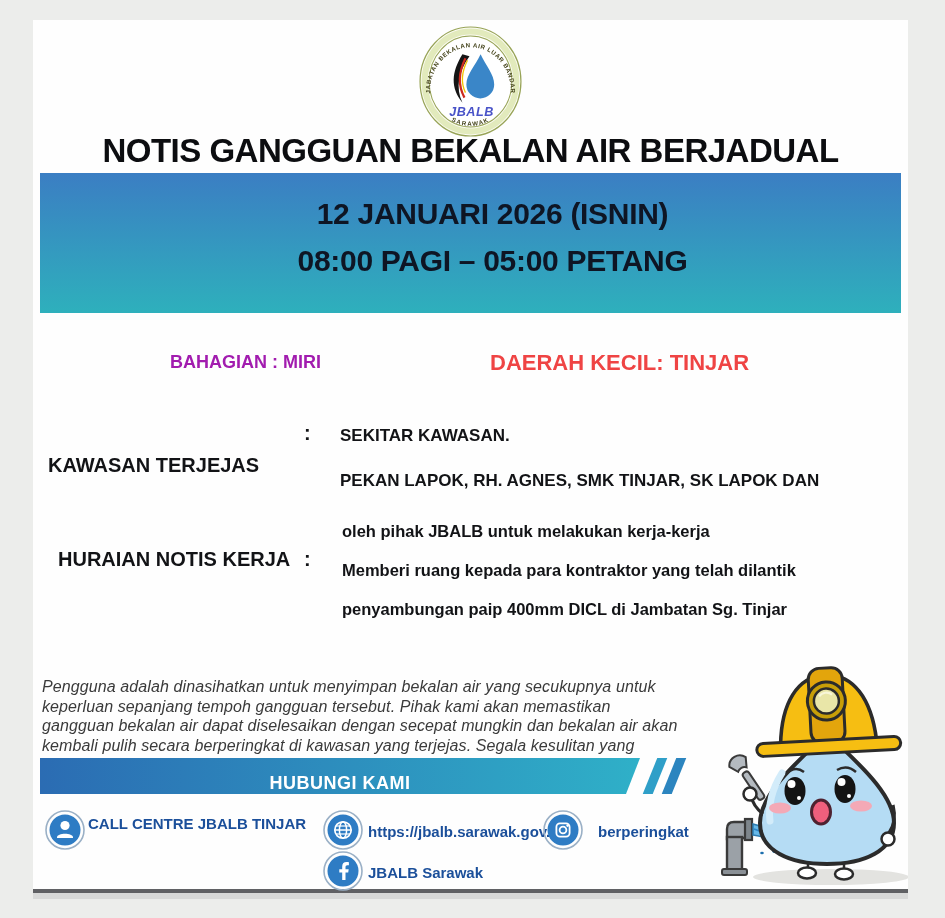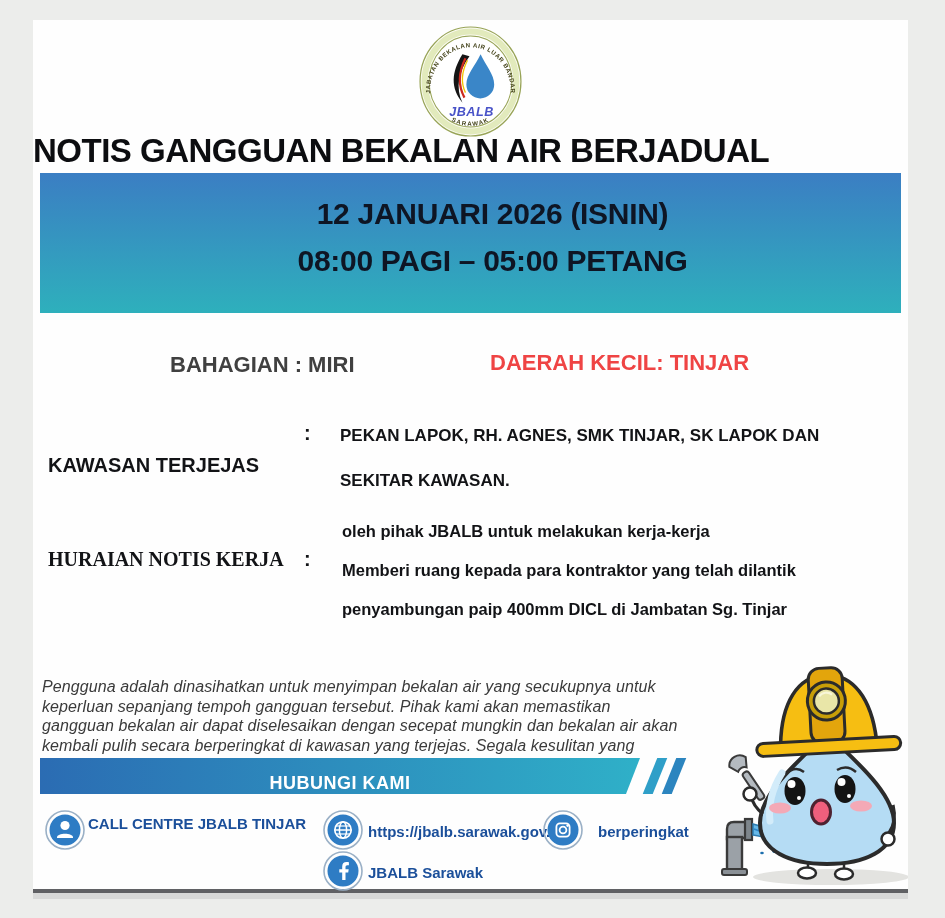--- a/index.html
+++ b/index.html
@@ -14,45 +14,45 @@
     position:absolute; left:33px; top:20px; width:875px; height:873px;
     background:#fefefe;
     border-bottom:4px solid #606164;
     box-shadow:0 6px 0 rgba(180,180,180,.35);
   }
   
   .logo { position:absolute; left:385px; top:5px; width:105px; height:113px; }
   
   .title {
     position:absolute; left:0; top:112px; width:100%;
-    font-size:33px; font-weight:bold; letter-spacing:-.5px;
+    text-align:center; font-size:33px; font-weight:bold; letter-spacing:-.5px;
     color:#0c0d10;
   }
   
   .date-banner {
     position:absolute; left:7px; top:153px; width:861px; height:140px;
     background:linear-gradient(180deg,#3b7ec3 0%,#2eb0bc 100%);
     text-align:center; padding-top:17px;
   }
   .date-banner .line {
     font-size:30px; font-weight:bold; color:#0e1524; line-height:47px; letter-spacing:-.3px;padding-left:44px;
   }
   
-  .region-bahagian { position:absolute; left:137px; top:332px; font-size:22px; font-weight:bold; color:#404040; }
+  .region-bahagian { position:absolute; left:137px; top:332px; font-size:18px; font-weight:bold; color:#a21caf; }
   .region-daerah   { position:absolute; left:457px; top:330px; font-size:22px; font-weight:bold; color:#ef4444; }
   
   .detail-label { position:absolute; font-size:20px; font-weight:bold; color:#121316; }
   .detail-colon { position:absolute; font-size:20px; font-weight:bold; color:#121316; }
   .detail-value { position:absolute; font-size:17px; font-weight:bold; color:#121316; }
   .detail-value .vline { display:block; }
   #kawasan-label { left:15px; top:402px;margin-top:32px; }
   #kawasan-colon { left:271px; top:402px; }
   #kawasan-value { left:307px; top:393px; }
   #kawasan-value .vline { line-height:45px; }
-  #huraian-label { left:15px; top:528px;font-family:Liberation Serif, serif; }
+  #huraian-label { left:25px; top:528px; }
   #huraian-colon { left:271px; top:528px; }
   #huraian-value { left:309px; top:492px; font-size:16.5px; }
   #huraian-value .vline { line-height:39px; }
   
   .disclaimer {
     position:absolute; left:9px; top:657px; width:640px;
     font-size:16px; font-style:italic; color:#3a3a3a; line-height:19.5px;
     letter-spacing:.1px;
   }
   
@@ -114,22 +114,22 @@
     <div class="line">12 JANUARI 2026 (ISNIN)</div>
     <div class="line">08:00 PAGI – 05:00 PETANG</div>
   </div>
 
   <div class="region-bahagian">BAHAGIAN : MIRI</div>
   <div class="region-daerah">DAERAH KECIL: TINJAR</div>
 
   <div class="detail-label" id="kawasan-label">KAWASAN TERJEJAS</div>
   <div class="detail-colon" id="kawasan-colon">:</div>
   <div class="detail-value" id="kawasan-value">
+    <span class="vline">SEKITAR KAWASAN.</span>
     <span class="vline">PEKAN LAPOK, RH. AGNES, SMK TINJAR, SK LAPOK DAN</span>
-    <span class="vline">SEKITAR KAWASAN.</span>
   </div>
 
   <div class="detail-label" id="huraian-label">HURAIAN NOTIS KERJA</div>
   <div class="detail-colon" id="huraian-colon">:</div>
   <div class="detail-value" id="huraian-value">
     <span class="vline">oleh pihak JBALB untuk melakukan kerja-kerja</span>
     <span class="vline">Memberi ruang kepada para kontraktor yang telah dilantik</span>
     <span class="vline">penyambungan paip 400mm DICL di Jambatan Sg. Tinjar</span>
   </div>
 

